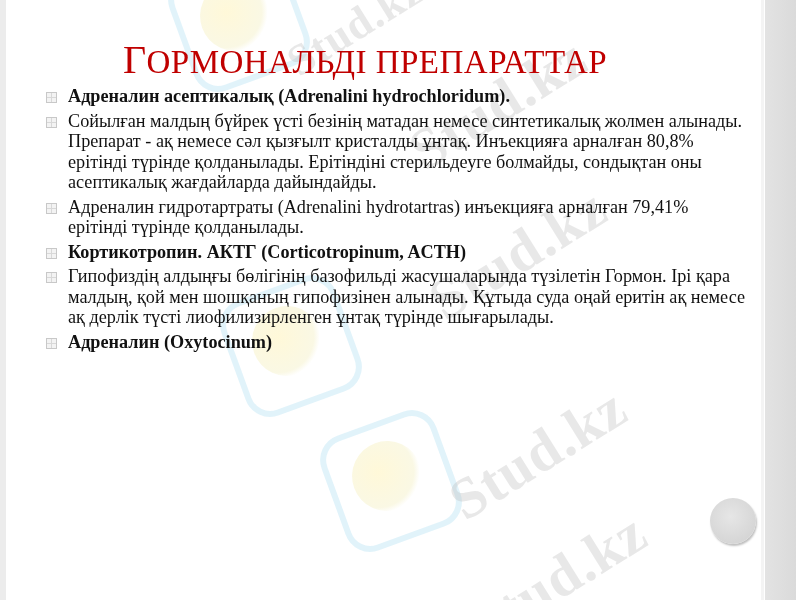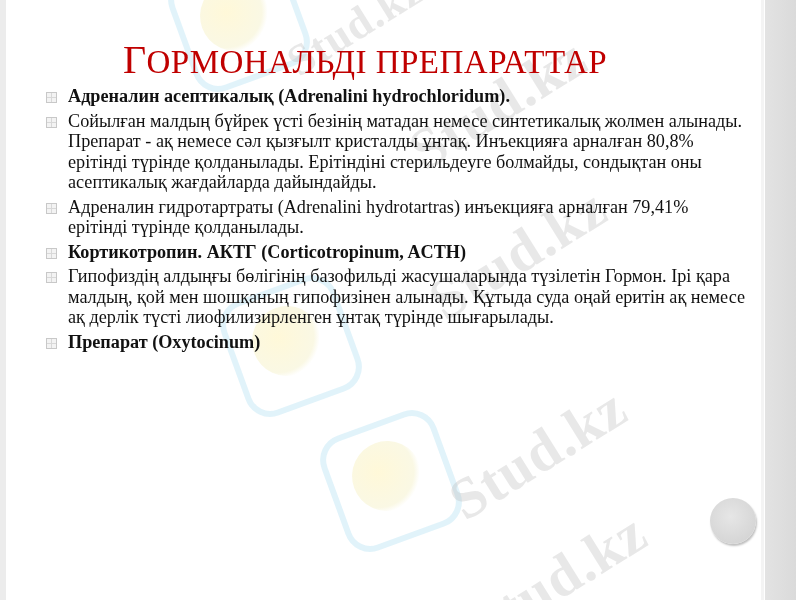--- a/index.html
+++ b/index.html
@@ -142,17 +142,17 @@
   <li class="item bold">
     <span class="bullet"></span>
     <span>Кортикотропин. АКТГ (Corticotropinum, ACTH)</span>
   </li>
   <li class="item">
     <span class="bullet"></span>
     <span> Гипофиздің алдыңғы бөлігінің базофильді жасушаларында түзілетін Гормон. Ірі қара малдың, қой мен шошқаның гипофизінен алынады. Құтыда суда оңай еритін ақ немесе ақ дерлік түсті лиофилизирленген ұнтақ түрінде шығарылады.</span>
   </li>
   <li class="item bold">
     <span class="bullet"></span>
-    <span>Препарат (Oxytocinum)</span>
+    <span>Адреналин (Oxytocinum)</span>
   </li>
 </ul>
 
 <div class="nav-circle"></div>
 
 </body></html>

